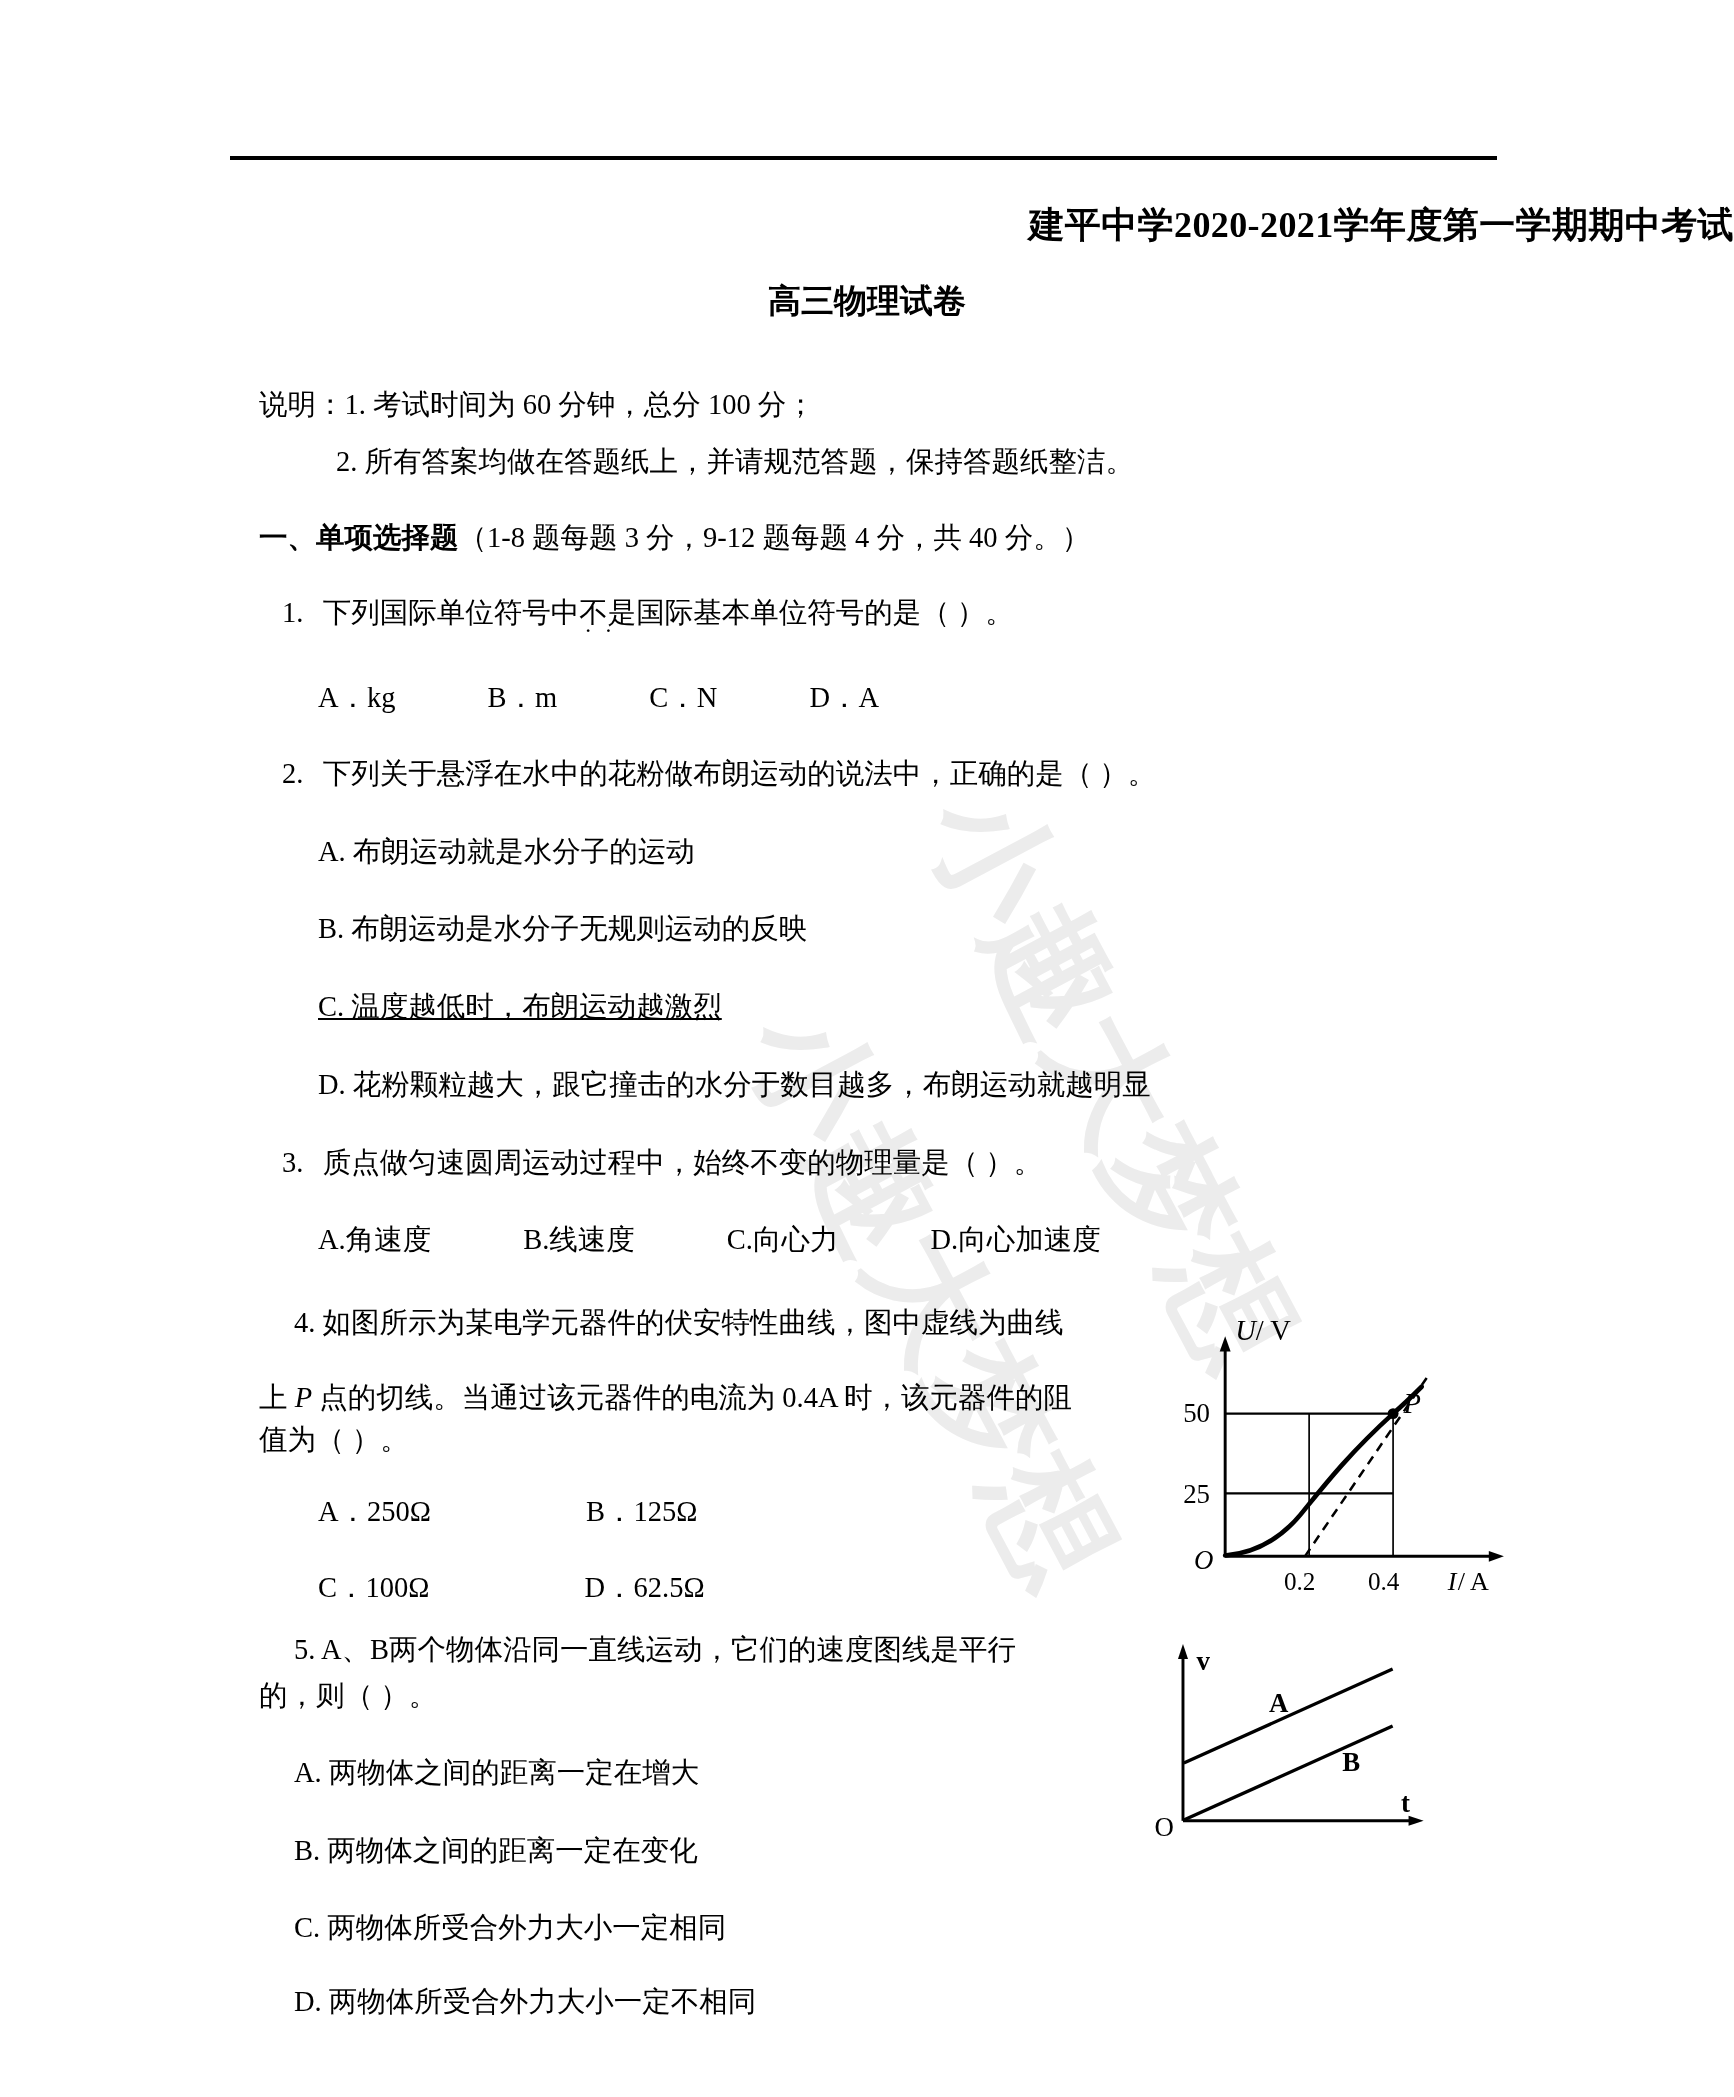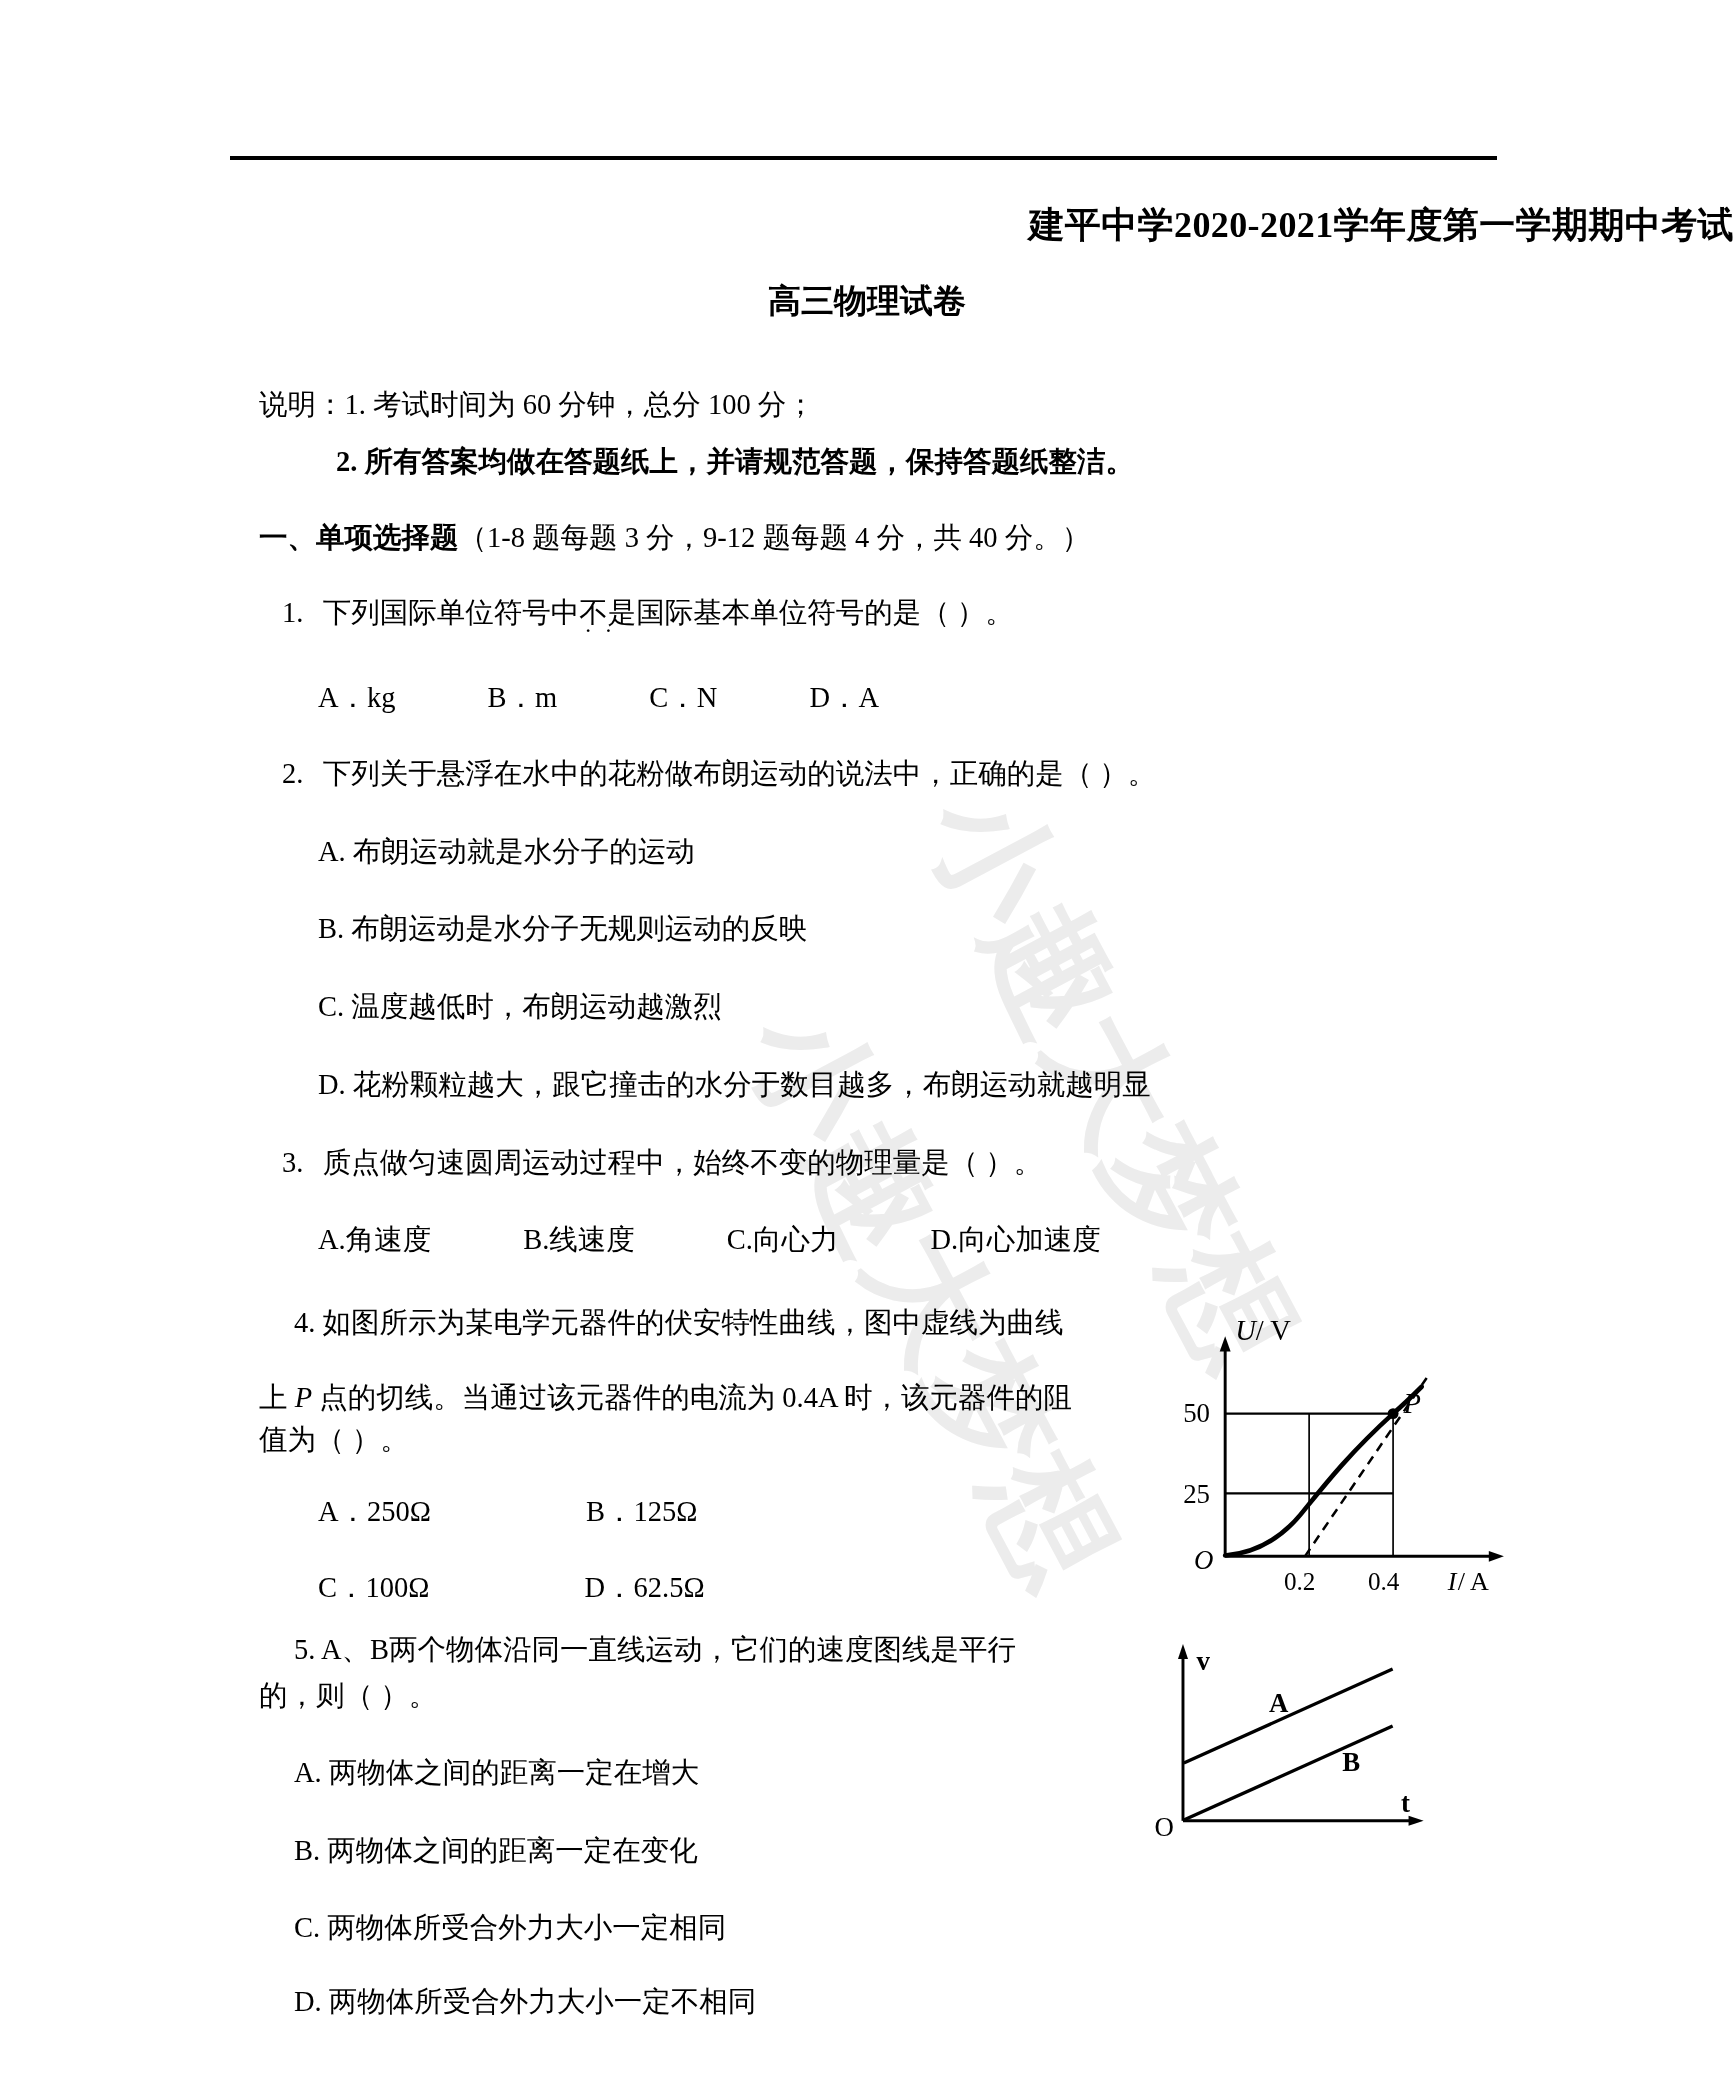--- a/index.html
+++ b/index.html
@@ -82,30 +82,30 @@
   }
 
   .para {
     position: absolute;
     font-size: 28.5px;
     line-height: 1.0;
     white-space: nowrap;
   }
 
   .note-1  { left: 259px;  top: 373px; margin-top: 18px; }
-  .note-2  { left: 336px;  top: 448px; font-weight: bold; }
+  .note-2  { left: 336px;  top: 448px; }
   .sec-1   { left: 259px;  top: 524px; font-weight: 700; }
   .sec-1 .normal { font-weight: 400; }
 
   .q1      { left: 282px;  top: 599px; }
   .q1-opts { left: 318px;  top: 684px; }
   .q2      { left: 282px;  top: 760px; }
   .q2a     { left: 318px;  top: 838px; }
   .q2b     { left: 318px;  top: 915px; }
-  .q2c     { left: 318px;  top: 993px; }
+  .q2c     { left: 318px;  top: 993px; text-decoration: underline; }
   .q2d     { left: 318px;  top: 1071px; }
   .q3      { left: 282px;  top: 1149px; }
   .q3-opts { left: 318px;  top: 1226px; }
 
   .q4l1    { left: 294px;  top: 1309px; }
   .q4l2    { left: 259px;  top: 1384px; }
   .q4l3    { left: 259px;  top: 1426px; }
   .q4-optAB{ left: 318px;  top: 1498px; }
   .q4-optCD{ left: 318px;  top: 1574px; }
 

